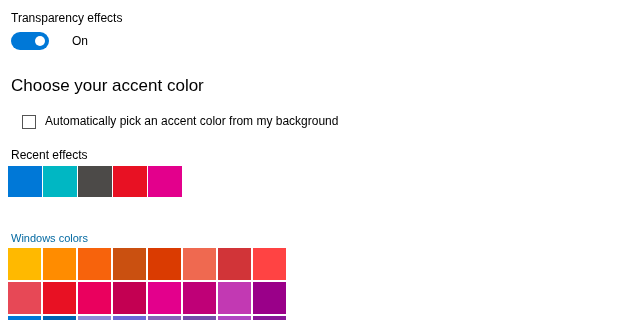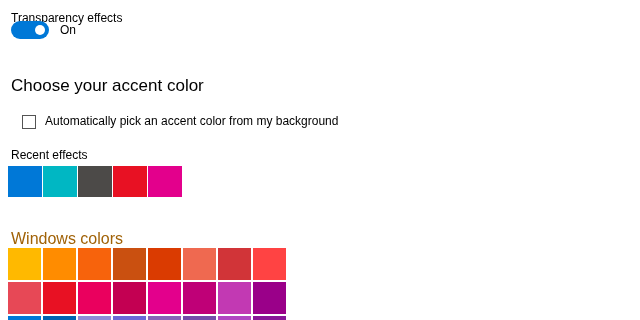--- a/index.html
+++ b/index.html
@@ -34,23 +34,24 @@
     font-size: 12px;
     line-height: 15px;
     color: #000000;
     font-family: "Liberation Sans", sans-serif;
     white-space: nowrap;
   }
 
   .toggle-row {
     position: absolute;
     left: 11px;
-    top: 21px;
+    top: 32px;
     display: flex;
     align-items: center;
+    gap: 12px;
   }
   .toggle-switch {
     width: 38px;
     height: 18px;
     border-radius: 9px;
     background: #0078d7;
     position: relative;
     flex: none;
   }
   .toggle-knob {
@@ -128,23 +129,23 @@
     width: 34px;
     height: 31px;
     flex: none;
   }
 
   
   .windows-label {
     position: absolute;
     left: 11px;
     top: 231px;
-    font-size: 16px;
-    line-height: 15px;
-    color: #a16207;
+    font-size: 11px;
+    line-height: 15px;
+    color: #0369a1;
     white-space: nowrap;
   }
   .windows-grid {
     position: absolute;
     left: 8px;
     top: 248px;
     display: flex;
     flex-direction: column;
     gap: 2px;
   }

